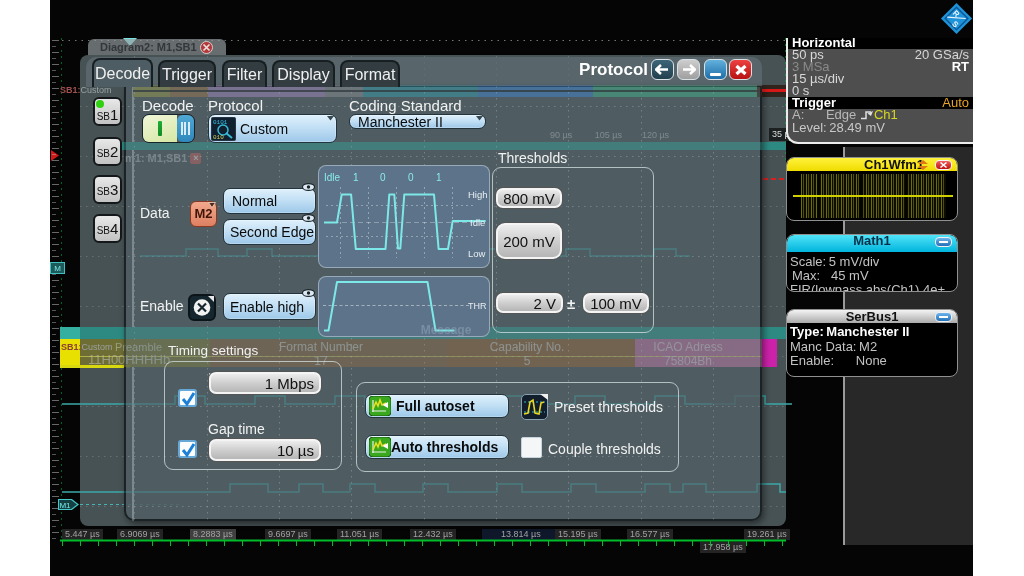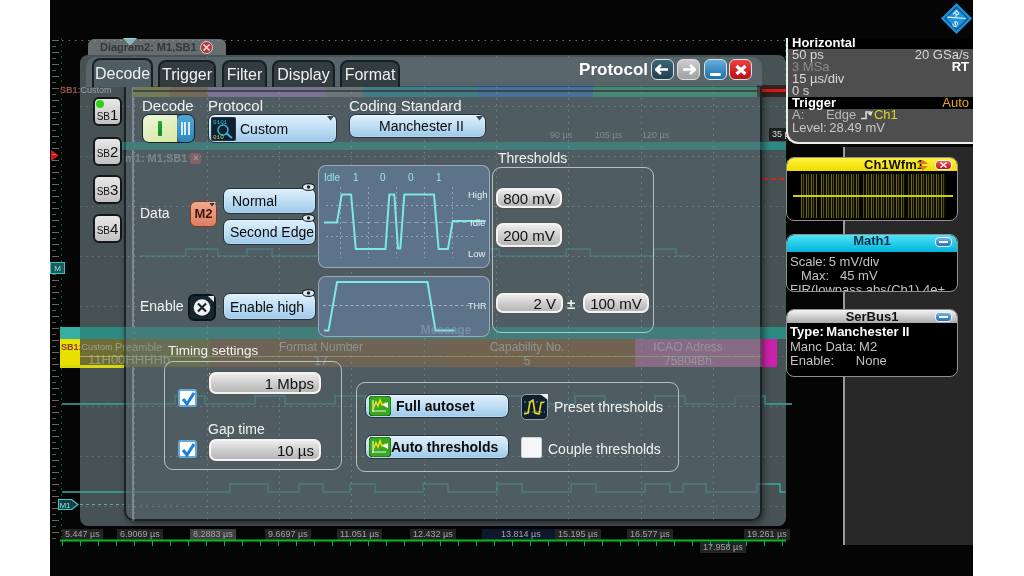--- a/index.html
+++ b/index.html
@@ -162,21 +162,21 @@
  <div class="abs" style="left:118px;top:16px;width:2px;height:44px;background:#050500;"></div>
  <div class="abs" style="left:6px;top:37px;width:160px;height:2px;background:#d0d000;"></div>
 </div>
 
 <div class="sbox" style="top:234px;height:58px;overflow:hidden;">
  <div style="background:linear-gradient(#50e4f8,#00b4dc);border-radius:7px 7px 0 0;height:17px;color:#06304a;font-weight:bold;font-size:13px;text-align:center;line-height:12px;">Math1</div>
  <div class="abs" style="left:148px;top:2px;width:17px;height:10px;background:linear-gradient(#6cb4ec,#2470b8);border:1px solid #f0f0f0;border-radius:4px;">
           <div style="width:9px;height:2px;background:#fff;margin:3px auto 0;"></div>
         </div>
  <div class="sbrow" style="padding:3px 0 0 3px;">Scale: 5 mV/div</div>
- <div class="sbrow" style="padding:1px 0 0 14px;">Max:&nbsp;&nbsp;&nbsp;45 mV</div>
+ <div class="sbrow" style="padding:1px 0 0 5px;">Max:&nbsp;&nbsp;&nbsp;45 mV</div>
  <div class="sbrow" style="padding:1px 0 0 3px;">FIR(lowpass,abs(Ch1),4e+...</div>
 </div>
 
 <div class="sbox" style="top:309px;height:68px;">
  <div style="background:linear-gradient(#f4f4f4,#aaaaaa);border-radius:7px 7px 0 0;height:13px;color:#111;font-weight:bold;font-size:13px;text-align:center;line-height:13px;">SerBus1</div>
  <div class="abs" style="left:148px;top:2px;width:17px;height:10px;background:linear-gradient(#6cb4ec,#2470b8);border:1px solid #f0f0f0;border-radius:4px;">
           <div style="width:9px;height:2px;background:#fff;margin:3px auto 0;"></div>
         </div>
  <div style="color:#fff;font-weight:bold;font-size:13px;padding:1px 0 0 3px;">Type: Manchester II</div>
  <div class="sbrow" style="padding:1px 0 0 3px;">Manc Data: M2</div>
@@ -275,21 +275,21 @@
           <text x="2" y="7" font-size="6" fill="#30c0e8" font-family="Liberation Mono">0101</text>
           <circle cx="12" cy="13" r="5" fill="none" stroke="#38b8d8" stroke-width="1.5"></circle>
           <path d="M15 16l6 5" stroke="#38b8d8" stroke-width="2"></path>
           <text x="2" y="22" font-size="6" fill="#d0d060" font-family="Liberation Mono">010</text>
         </svg>
  <span style="margin-left:4px;">Custom</span>
  <svg class="abs" style="right:2px;top:1px;" width="7" height="5">
           <path d="M0 0h7L3.5 4.5z" fill="#37474f"></path>
         </svg>
 </div>
-<div class="combo" style="left:299px;top:114px;width:137px;height:24px;justify-content:center;">
+<div class="combo" style="left:299px;top:114px;width:137px;height:15px;">
         <span style="margin-left:8px;">Manchester II</span>
  <svg class="abs" style="right:2px;top:1px;" width="7" height="5">
           <path d="M0 0h7L3.5 4.5z" fill="#37474f"></path>
         </svg>
 </div>
 
 <div class="wlab" style="left:90px;top:205px;">Data</div>
 <div class="abs" style="left:140px;top:201px;width:27px;height:26px;background:linear-gradient(#f2a88c,#dd8062);border:1.5px solid #8a3a22;border-radius:6px;color:#3f1508;font-size:13px;font-weight:bold;text-align:center;line-height:23px;">M2<svg class="abs" style="right:0px;top:0px" width="8" height="6">
           <path d="M0.5 0.5h7L4 5.5z" fill="#50281a" stroke="#f0d8c8" stroke-width=".8"></path>
         </svg></div>
@@ -347,21 +347,21 @@
 <svg class="abs" style="left:268px;top:276px" width="172" height="61">
  <path d="M5 29.5H152" stroke="rgba(255,255,255,0.45)" stroke-width="1" stroke-dasharray="3,2.5"></path>
  <path d="M6 54.5h4.5L19 6h90.5l8,48.5h19" stroke="#7de8e8" stroke-width="2" fill="none" stroke-linejoin="round"></path>
  <text x="150" y="33" font-size="9" fill="#e8eef2">THR</text>
  <text x="128" y="58" font-size="12" fill="rgba(155,175,195,.45)" text-anchor="middle" font-weight="bold">Message</text>
 </svg>
 
 <div class="wlab" style="left:448px;top:150px;">Thresholds</div>
 <div class="gbox" style="left:442px;top:167px;width:162px;height:166px;"></div>
 <div class="ginput" style="left:446px;top:188px;width:66px;height:20px;justify-content:center;">800 mV</div>
-<div class="ginput" style="left:446px;top:223px;width:66px;height:24px;justify-content:center;">200 mV</div>
+<div class="ginput" style="left:446px;top:223px;width:66px;height:36px;justify-content:center;border-radius:9px;">200 mV</div>
 <div class="ginput" style="left:446px;top:293px;width:67px;height:20px;justify-content:flex-end;padding-right:5px;">2 V</div>
 <div class="wlab" style="left:517px;top:295px;font-size:15px;font-weight:bold;">±</div>
 <div class="ginput" style="left:533px;top:293px;width:66px;height:20px;justify-content:center;">100 mV</div>
 
 <div class="wlab" style="left:118px;top:343px;font-size:13.5px;">Timing settings</div>
 <div class="gbox" style="left:114px;top:361px;width:178px;height:109px;"></div>
 <div class="wlab" style="left:158px;top:370px;">Bit rate</div>
 <div class="chk" style="left:128px;top:389px;"><svg width="17" height="16">
           <path d="M3 8l4 5 7-11" stroke="#1a80d8" stroke-width="3" fill="none"></path>
         </svg></div>

